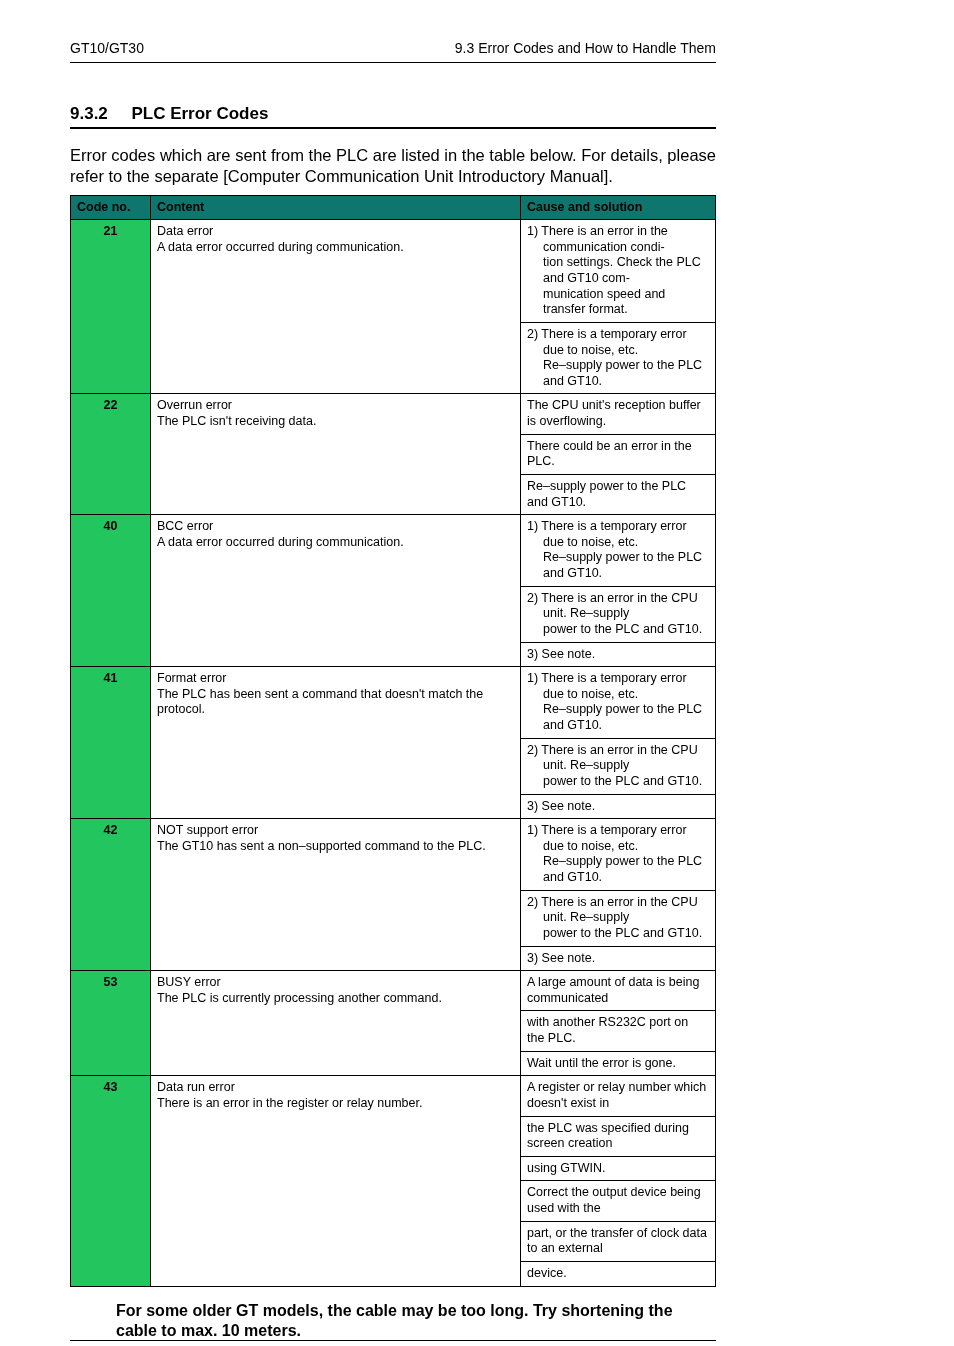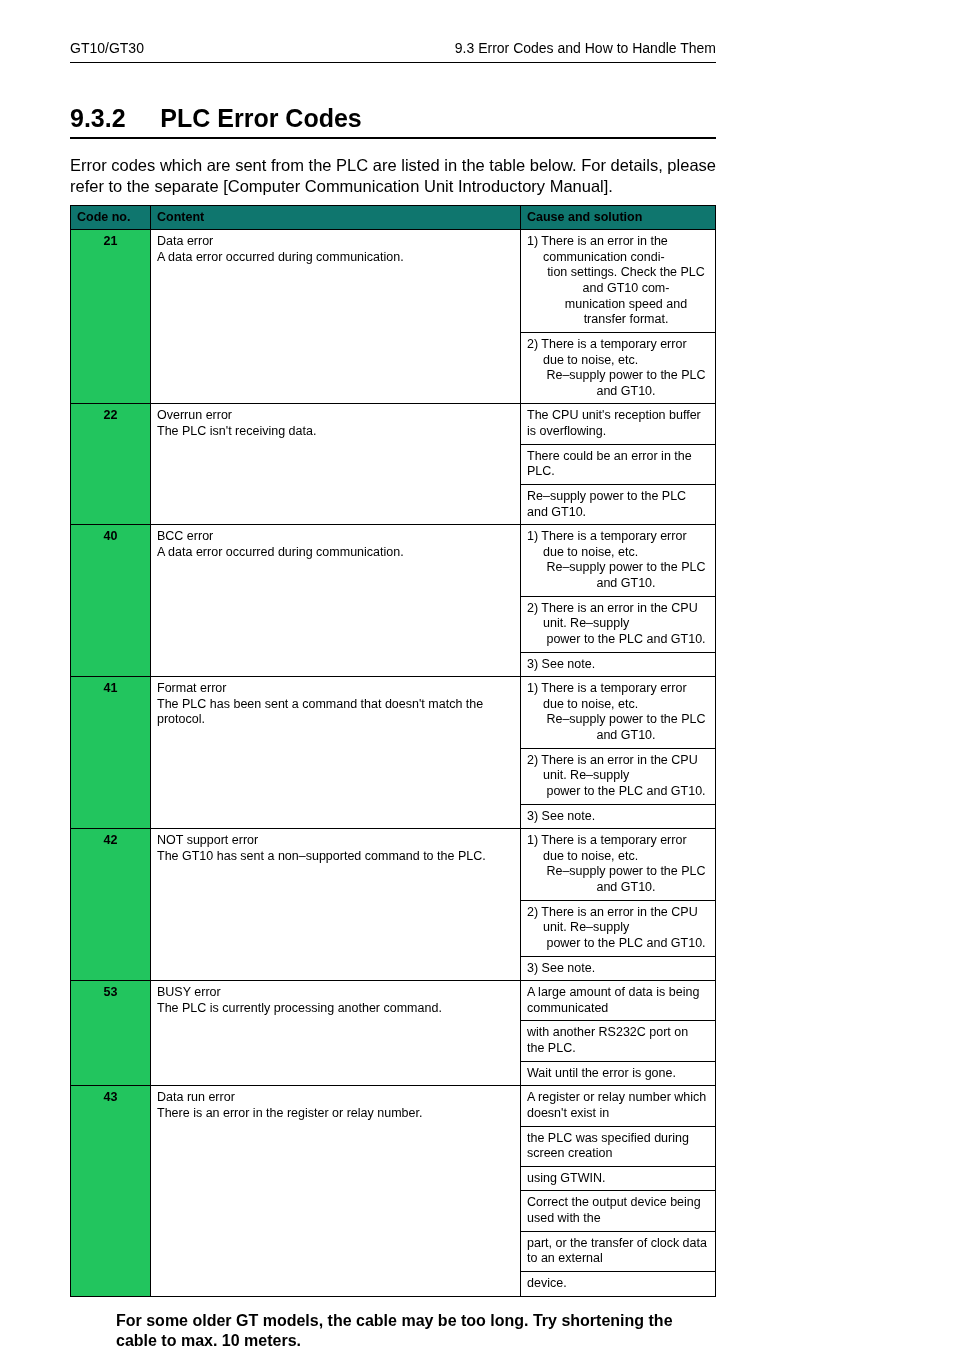--- a/index.html
+++ b/index.html
@@ -23,21 +23,21 @@
     justify-content: space-between;
     font-size: 14px;
     margin-bottom: 4px;
   }
   .header-rule {
     border: none;
     border-top: 1px solid #000;
     margin: 0 0 40px 0;
   }
   .section-title {
-    font-size: 25px;
+    font-size: 17px;
     font-weight: bold;
     margin-bottom: 0;
   }
   .section-rule {
     border: none;
     border-top: 2px solid #000;
     margin: 3px 0 8px 0;
   }
   .intro {
     font-size: 16.5px;
@@ -63,21 +63,21 @@
   table.codes td.code-col {
     font-weight: bold;
     width: 80px;
     background: #22c55e;
     text-align: center;
   }
   table.codes td.content-col { width: 370px; }
   .sol-block { margin-bottom: 4px; }
   .sol-block:last-child { margin-bottom: 0; }
   .sol-line { padding-left: 16px; text-indent: -16px; }
-  .sol-indent { padding-left: 16px; text-align: center; }
+  .sol-indent { padding-left: 16px; }
 
   .note-area {
     display: flex;
     align-items: flex-start;
     margin-top: 28px;
     gap: 8px;
   }
   .note-icon {
     width: 36px; height: 28px;
     background: #000;

